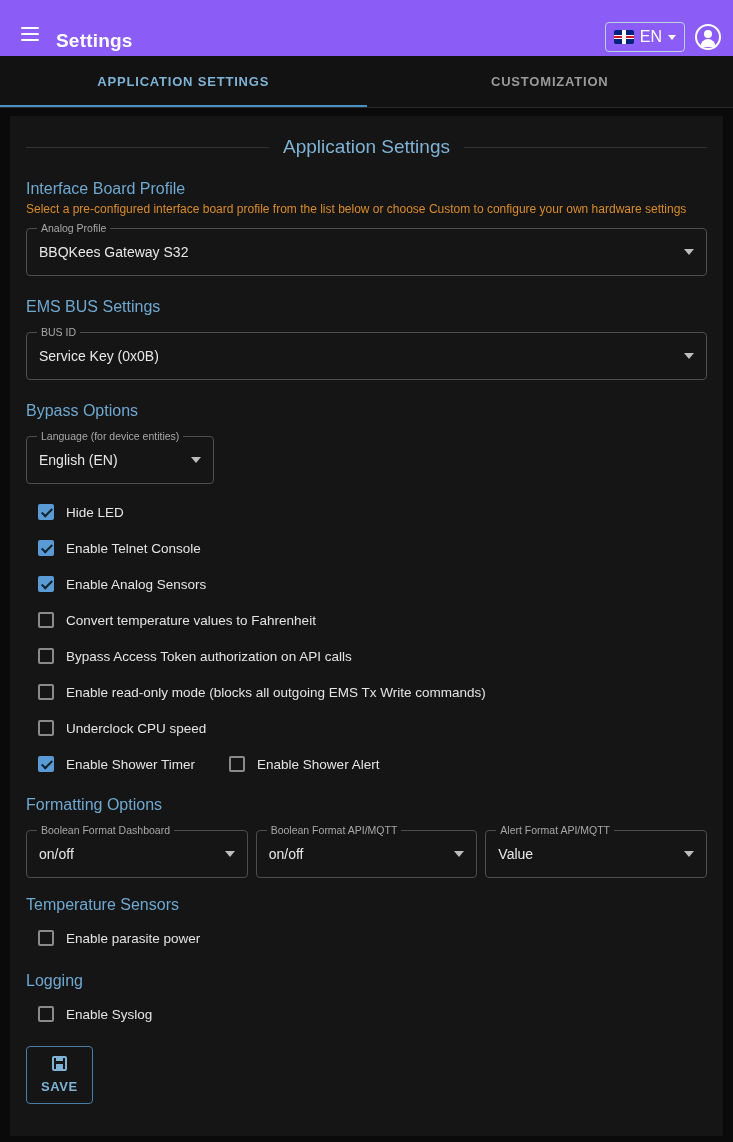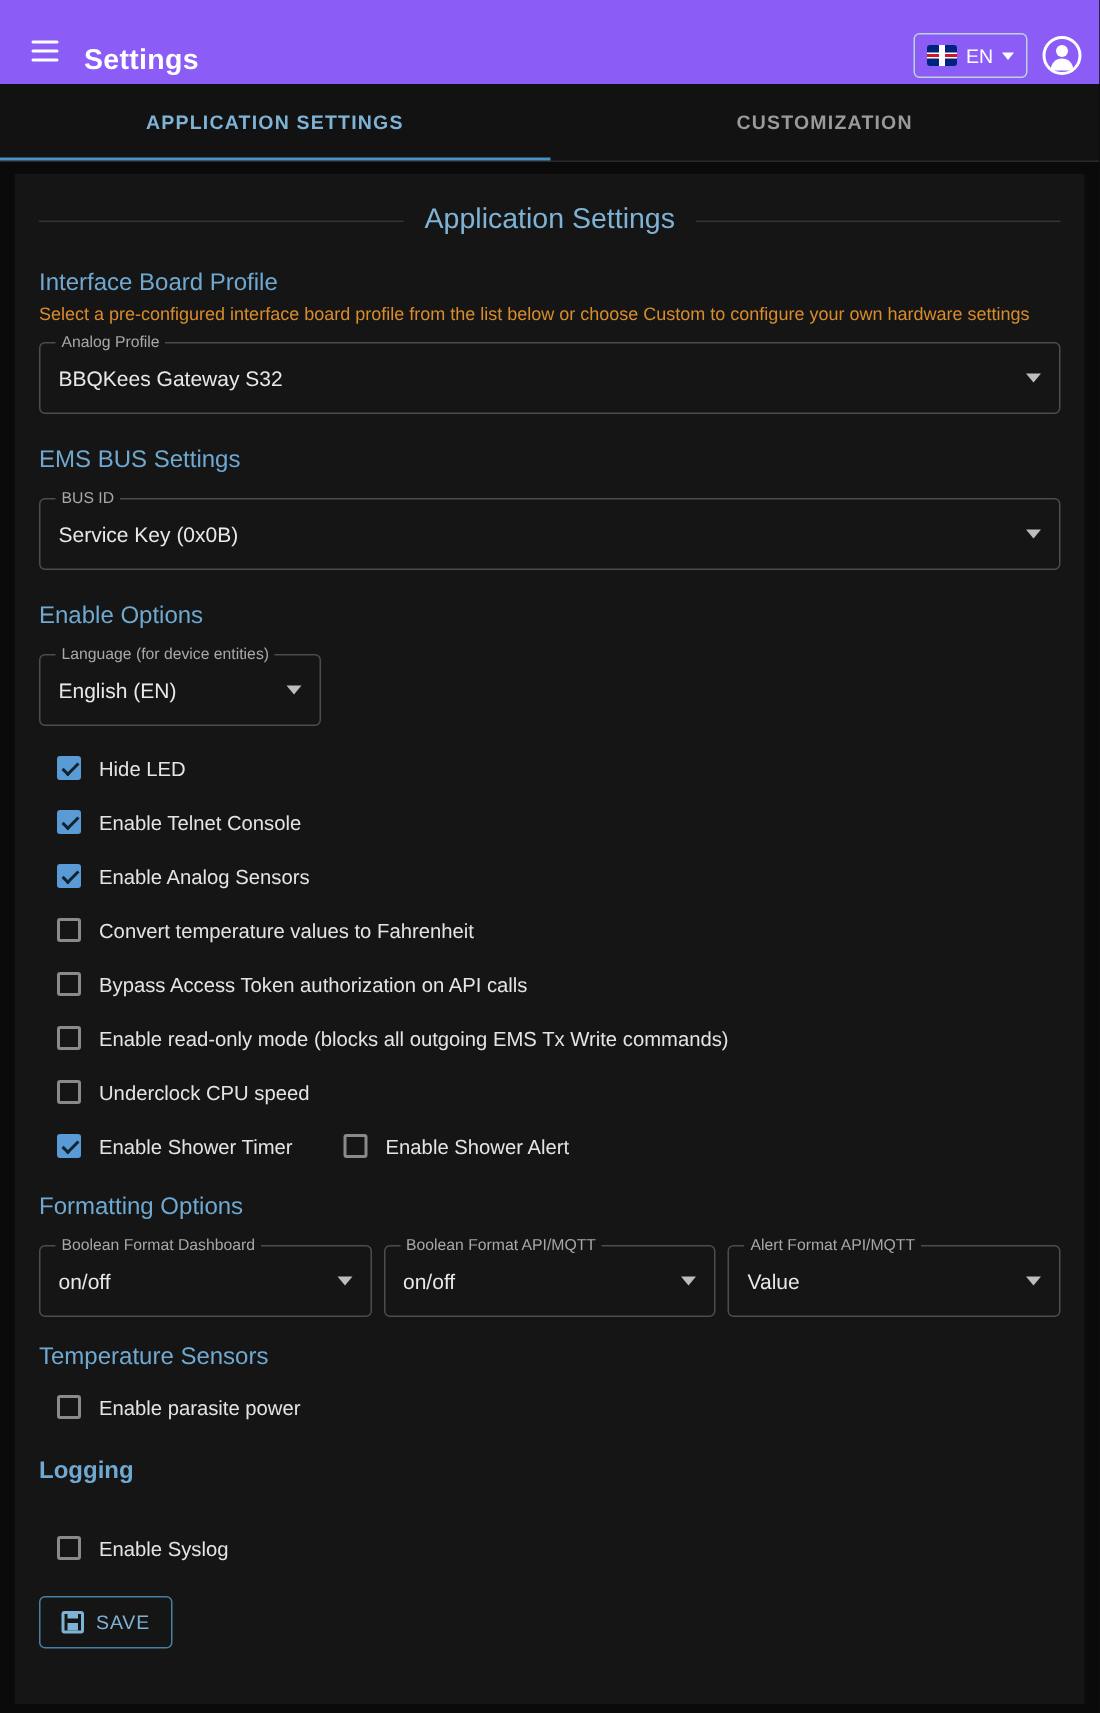--- a/index.html
+++ b/index.html
@@ -48,21 +48,21 @@
     align-items: center;
     gap: 10px;
   }
   .lang-btn {
     display: flex;
     align-items: center;
     gap: 6px;
     border: 1px solid #bcd3da;
     border-radius: 4px;
     padding: 5px 8px;
-    font-size: 13px;
+    font-size: 16px;
     color: #ffffff;
     background: transparent;
     cursor: pointer;
     height: 30px;
   }
   .flag {
     width: 20px; height: 14px;
     background: #00247d;
     position: relative;
     border-radius: 2px;
@@ -271,25 +271,26 @@
   
   .save-btn {
     display: inline-flex;
     align-items: center;
     gap: 8px;
     border: 1px solid #4a7fa5;
     border-radius: 4px;
     background: transparent;
     color: #7fb3d5;
     font-size: 13px;
-    font-weight: normal;
+    font-weight: bold;
     letter-spacing: .6px;
     padding: 9px 14px;
     cursor: pointer;
     margin-top: 14px;
+    flex-direction: column;
   }
   .save-icon {
     width: 15px; height: 15px;
     border: 2px solid #7fb3d5;
     border-radius: 2px;
     position: relative;
     flex: none;
   }
   .save-icon::before {
     content: "";
@@ -360,21 +361,21 @@
   <h2 class="section-title mb-md">EMS BUS Settings</h2>
   <div class="row mb-lg">
     <div class="field" style="flex:1">
       <legend-label>BUS ID</legend-label>
       <span class="value">Service Key (0x0B)</span>
       <span class="arrow"></span>
     </div>
   </div>
 
   
-  <h2 class="section-title mb-md">Enable Options</h2>
+  <h2 class="section-title mb-md">Bypass Options</h2>
   <div class="field" style="width:188px; margin-bottom:10px;">
     <legend-label>Language (for device entities)</legend-label>
     <span class="value">English (EN)</span>
     <span class="arrow"></span>
   </div>
 
   <div class="check-row">
     <label class="check">
       <span class="box checked"></span>
       <span class="check-label">Hide LED</span>
@@ -450,21 +451,21 @@
   
   <h2 class="section-title" style="margin-bottom:6px;">Temperature Sensors</h2>
   <div class="check-row">
     <label class="check">
       <span class="box"></span>
       <span class="check-label">Enable parasite power</span>
     </label>
   </div>
 
   
-  <h2 class="section-title" style="margin-top:16px; margin-bottom:24px;font-weight:bold;">Logging</h2>
+  <h2 class="section-title" style="margin-top:16px; margin-bottom:6px;">Logging</h2>
   <div class="check-row">
     <label class="check">
       <span class="box"></span>
       <span class="check-label">Enable Syslog</span>
     </label>
   </div>
 
   
   <button class="save-btn">
     <span class="save-icon"></span>

